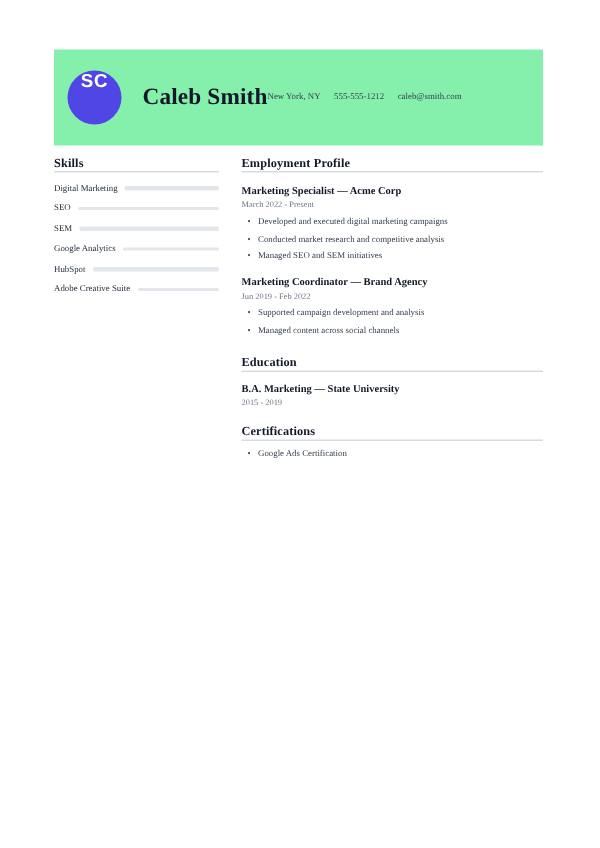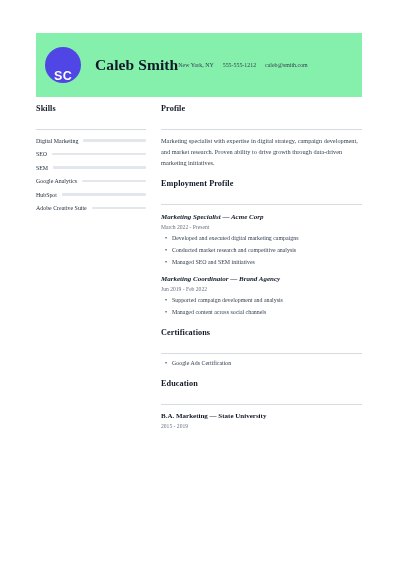--- a/index.html
+++ b/index.html
@@ -36,21 +36,21 @@
     padding: 0 0 0 9px;
   }
 
   .avatar {
     width: 36px;
     height: 36px;
     border-radius: 50%;
     background: #4f46e5;
     color: #ffffff;
     display: flex;
-    align-items: flex-end;
+    align-items: flex-start;
     justify-content: center;
     font-family: "Liberation Sans", sans-serif;
     font-weight: bold;
     font-size: 12.5px;
     letter-spacing: 0.4px;
     flex: 0 0 auto;
   }
 
   .header-text {
     margin-left: 14px;
@@ -98,21 +98,21 @@
   }
 
   .col-right {
     flex: 1 1 auto;
   }
 
   .section-heading {
     font-size: 8.2px;
     font-weight: bold;
     color: #111827;
-    padding-bottom: 16px;
+    padding-bottom: 1px;
     border-bottom: 0.7px solid #d7dbe0;
     letter-spacing: 0.1px;
   }
 
   .section-block {
     margin-bottom: 11px;
   }
 
   
   .skill-row {
@@ -157,21 +157,20 @@
   }
 
   .job-entry:first-of-type {
     margin-top: 7px;
   }
 
   .job-role {
     font-size: 7px;
     font-weight: bold;
     color: #111827;
-    font-style: italic;
   }
 
   .job-dates {
     font-size: 5.6px;
     color: #6b7280;
     margin-top: 3px;
   }
 
   .bullets {
     margin: 4px 0 0 0;
@@ -296,24 +295,20 @@
           <span class="skill-name">Adobe Creative Suite</span>
           <span class="skill-track">
             <span class="skill-fill" style="width: 85%;"></span>
           </span>
         </div>
       </div>
     </div>
 
     <div class="col-right">
 
-      <div class="section-block">
-        <div class="section-heading">Profile</div>
-        <div class="profile-text">Marketing specialist with expertise in digital strategy, campaign development, and market research. Proven ability to drive growth through data-driven marketing initiatives.</div>
-      </div>
 
       <div class="section-block">
         <div class="section-heading">Employment Profile</div>
 
         <div class="job-entry">
           <div class="job-role">Marketing Specialist — Acme Corp</div>
           <div class="job-dates">March 2022 - Present</div>
           <ul class="bullets">
             <li>Developed and executed digital marketing campaigns</li>
             <li>Conducted market research and competitive analysis</li>
@@ -325,27 +320,27 @@
           <div class="job-role">Marketing Coordinator — Brand Agency</div>
           <div class="job-dates">Jun 2019 - Feb 2022</div>
           <ul class="bullets">
             <li>Supported campaign development and analysis</li>
             <li>Managed content across social channels</li>
           </ul>
         </div>
       </div>
 
       <div class="section-block">
+        <div class="section-heading">Education</div>
+        <div class="edu-degree">B.A. Marketing — State University</div>
+        <div class="edu-dates">2015 - 2019</div>
+      </div>
+
+      <div class="section-block">
         <div class="section-heading">Certifications</div>
         <ul class="cert-list">
           <li>Google Ads Certification</li>
         </ul>
       </div>
 
-      <div class="section-block">
-        <div class="section-heading">Education</div>
-        <div class="edu-degree">B.A. Marketing — State University</div>
-        <div class="edu-dates">2015 - 2019</div>
-      </div>
-
     </div>
   </div>
 </div>
 
 </body></html>

